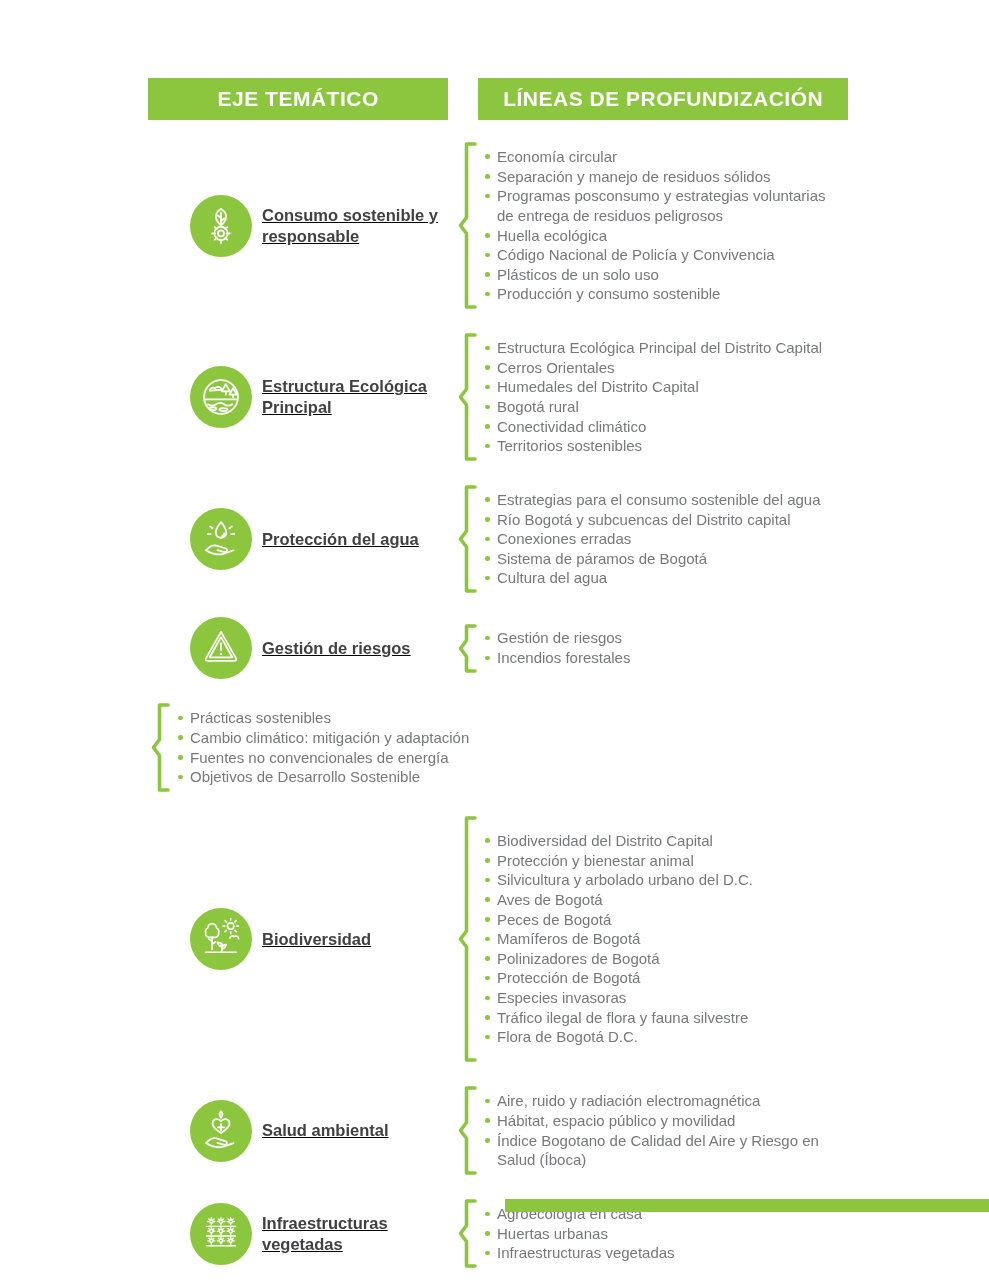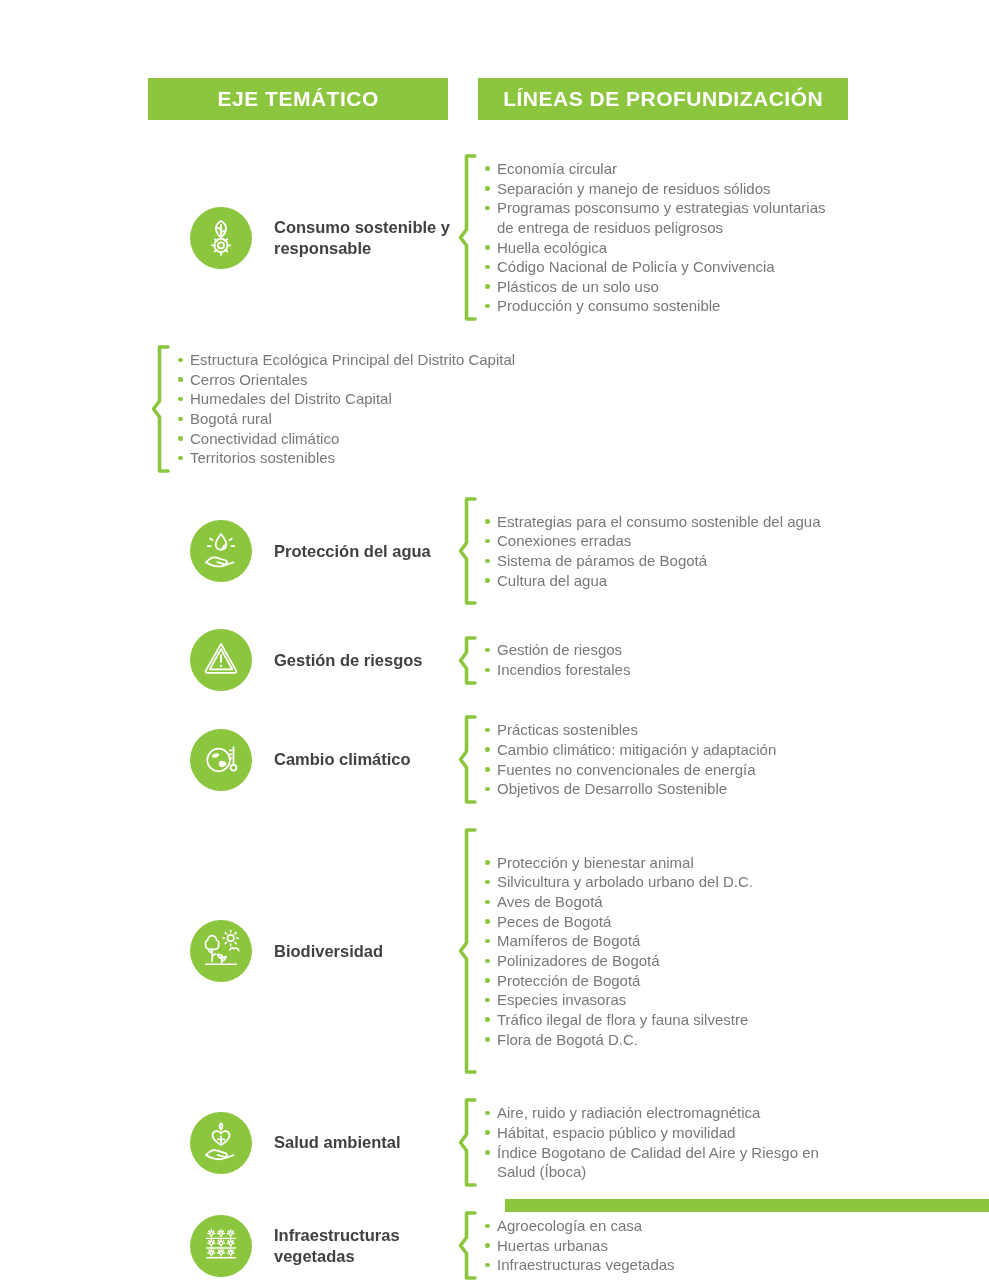--- a/index.html
+++ b/index.html
@@ -2,31 +2,31 @@
 <html style="--accent: #8cc63f; --label: #414042; --item: #77787b;"><head>
 <meta charset="utf-8">
 <style>
   :root{ --accent:#8cc63f; --label:#414042; --item:#77787b; }
   html,body{margin:0;padding:0;background:#e8e8e8;}
   .page{
     width:989px;height:1280px;position:relative;background:#ffffff;
     overflow:hidden;font-family:"Liberation Sans",sans-serif;margin:0 auto;
   }
   .content{position:absolute;left:148px;top:78px;width:700px;}
-  .headers{display:flex;gap:15px;margin-bottom:34px;}
+  .headers{display:flex;gap:15px;margin-bottom:22px;}
   .bar{
     height:42px;background:var(--accent);color:#ffffff;font-weight:bold;
     font-size:21px;letter-spacing:.5px;display:flex;align-items:center;
     justify-content:center;white-space:nowrap;
   }
   .bar.left{width:307px;}
   .bar.right{width:378px;text-align:right;}
   .row{display:flex;align-items:center;margin-bottom:24px;}
-  .axis{width:307px;flex:none;display:flex;align-items:center;gap:22px;
-        padding-left:42px;box-sizing:border-box;}
+  .axis{width:307px;flex:none;display:flex;align-items:center;gap:10px;
+        padding-left:42px;box-sizing:border-box;text-decoration:underline;}
   .icon{
     width:62px;height:62px;flex:none;border-radius:50%;background:var(--accent);
     display:flex;align-items:center;justify-content:center;
   }
   .icon svg{display:block;}
   .axis-label{
     flex:1;font-weight:bold;font-size:16.5px;line-height:1.25;
     color:var(--label);max-width:181px;
   }
   .right{margin-left:15px;display:flex;align-items:center;}
@@ -79,20 +79,37 @@
               <li><span class="dot"></span><span>Programas posconsumo y estrategias voluntarias de entrega de residuos peligrosos</span></li>
               <li><span class="dot"></span><span>Huella ecológica</span></li>
               <li><span class="dot"></span><span>Código Nacional de Policía y Convivencia</span></li>
               <li><span class="dot"></span><span>Plásticos de un solo uso</span></li>
               <li><span class="dot"></span><span>Producción y consumo sostenible</span></li>
             </ul>
     </div>
   </div>
 
   <div class="row">
+    <div class="axis">
+      <span class="icon">
+              <svg width="50" height="50" viewBox="0 0 62 62" fill="none" stroke="#fff" stroke-width="2.2" stroke-linecap="round" stroke-linejoin="round">
+    <circle cx="31" cy="31" r="21"></circle>
+    <path d="M17 23 a4.5 4.5 0 0 1 6.5 -3 a5 5 0 0 1 8.5 2 l-14.5 1 z"></path>
+    <path d="M37 15 l5 9 h-10 z"></path>
+                <path d="M37 24 v4"></path>
+    <path d="M46 20 l4.5 8 h-9 z"></path>
+                <path d="M46 28 v3"></path>
+    <path d="M12 34 H50"></path>
+    <path d="M15 40 q5 3.5 10 0 q5 -3.5 10 0 q5 3.5 10 0"></path>
+    <ellipse cx="21" cy="45.5" rx="4" ry="1.8"></ellipse>
+    <ellipse cx="34" cy="46.5" rx="5" ry="1.8"></ellipse>
+  </svg>
+            </span>
+      <span class="axis-label">Estructura Ecológica Principal</span>
+    </div>
     <div class="right">
       <svg class="brace" width="20" height="128" viewBox="0 0 20 128" fill="none">
         <path d="M17 2 H8.5 V56 L2.5 64 L8.5 72 V126 H17" stroke="#8cc63f" stroke-width="3.6" stroke-linecap="round" stroke-linejoin="round"></path>
       </svg>
       <ul class="lines">
               <li><span class="dot"></span><span>Estructura Ecológica Principal del Distrito Capital</span></li>
               <li><span class="dot"></span><span>Cerros Orientales</span></li>
               <li><span class="dot"></span><span>Humedales del Distrito Capital</span></li>
               <li><span class="dot"></span><span>Bogotá rural</span></li>
               <li><span class="dot"></span><span>Conectividad climático</span></li>
@@ -113,20 +130,21 @@
   </svg>
             </span>
       <span class="axis-label">Protección del agua</span>
     </div>
     <div class="right">
       <svg class="brace" width="20" height="108" viewBox="0 0 20 108" fill="none">
         <path d="M17 2 H8.5 V46 L2.5 54 L8.5 62 V106 H17" stroke="#8cc63f" stroke-width="3.6" stroke-linecap="round" stroke-linejoin="round"></path>
       </svg>
       <ul class="lines">
               <li><span class="dot"></span><span>Estrategias para el consumo sostenible del agua</span></li>
+              <li><span class="dot"></span><span>Río Bogotá y subcuencas del Distrito capital</span></li>
               <li><span class="dot"></span><span>Conexiones erradas</span></li>
               <li><span class="dot"></span><span>Sistema de páramos de Bogotá</span></li>
               <li><span class="dot"></span><span>Cultura del agua</span></li>
             </ul>
     </div>
   </div>
 
   <div class="row">
     <div class="axis">
       <span class="icon">
@@ -144,33 +162,20 @@
         <path d="M17 2 H8.5 V16.5 L2.5 24.5 L8.5 32.5 V47 H17" stroke="#8cc63f" stroke-width="3.6" stroke-linecap="round" stroke-linejoin="round"></path>
       </svg>
       <ul class="lines">
               <li><span class="dot"></span><span>Gestión de riesgos</span></li>
               <li><span class="dot"></span><span>Incendios forestales</span></li>
             </ul>
     </div>
   </div>
 
   <div class="row">
-    <div class="axis">
-      <span class="icon">
-              <svg width="50" height="50" viewBox="0 0 62 62" fill="none" stroke="#fff" stroke-width="2.2" stroke-linecap="round" stroke-linejoin="round">
-    <circle cx="28" cy="31" r="14"></circle>
-    <path d="M20 25 q4.5 -3.5 9 -1.5 q-1 4.5 -6.5 4.5 q-3.5 0 -2.5 -3 z" fill="#fff" stroke="none"></path>
-    <path d="M30 32 q5.5 -1 8 3.5 q-2.5 5.5 -8 4 q-3.5 -3.5 0 -7.5 z" fill="#fff" stroke="none"></path>
-    <path d="M46.5 15 v21"></path>
-    <circle cx="46.5" cy="40.5" r="3.6"></circle>
-    <path d="M42 19 h2.4 M42 24 h2.4 M42 29 h2.4"></path>
-  </svg>
-            </span>
-      <span class="axis-label">Cambio climático</span>
-    </div>
     <div class="right">
       <svg class="brace" width="20" height="89" viewBox="0 0 20 89" fill="none">
         <path d="M17 2 H8.5 V36.5 L2.5 44.5 L8.5 52.5 V87 H17" stroke="#8cc63f" stroke-width="3.6" stroke-linecap="round" stroke-linejoin="round"></path>
       </svg>
       <ul class="lines">
               <li><span class="dot"></span><span>Prácticas sostenibles</span></li>
               <li><span class="dot"></span><span>Cambio climático: mitigación y adaptación</span></li>
               <li><span class="dot"></span><span>Fuentes no convencionales de energía</span></li>
               <li><span class="dot"></span><span>Objetivos de Desarrollo Sostenible</span></li>
             </ul>
@@ -190,20 +195,21 @@
     <path d="M12 47.5 h38"></path>
   </svg>
             </span>
       <span class="axis-label">Biodiversidad</span>
     </div>
     <div class="right">
       <svg class="brace" width="20" height="246" viewBox="0 0 20 246" fill="none">
         <path d="M17 2 H8.5 V115 L2.5 123 L8.5 131 V244 H17" stroke="#8cc63f" stroke-width="3.6" stroke-linecap="round" stroke-linejoin="round"></path>
       </svg>
       <ul class="lines">
+              <li><span class="dot"></span><span>Biodiversidad del Distrito Capital</span></li>
               <li><span class="dot"></span><span>Protección y bienestar animal</span></li>
               <li><span class="dot"></span><span>Silvicultura y arbolado urbano del D.C.</span></li>
               <li><span class="dot"></span><span>Aves de Bogotá</span></li>
               <li><span class="dot"></span><span>Peces de Bogotá</span></li>
               <li><span class="dot"></span><span>Mamíferos de Bogotá</span></li>
               <li><span class="dot"></span><span>Polinizadores de Bogotá</span></li>
               <li><span class="dot"></span><span>Protección de Bogotá</span></li>
               <li><span class="dot"></span><span>Especies invasoras</span></li>
               <li><span class="dot"></span><span>Tráfico ilegal de flora y fauna silvestre</span></li>
               <li><span class="dot"></span><span>Flora de Bogotá D.C.</span></li>

